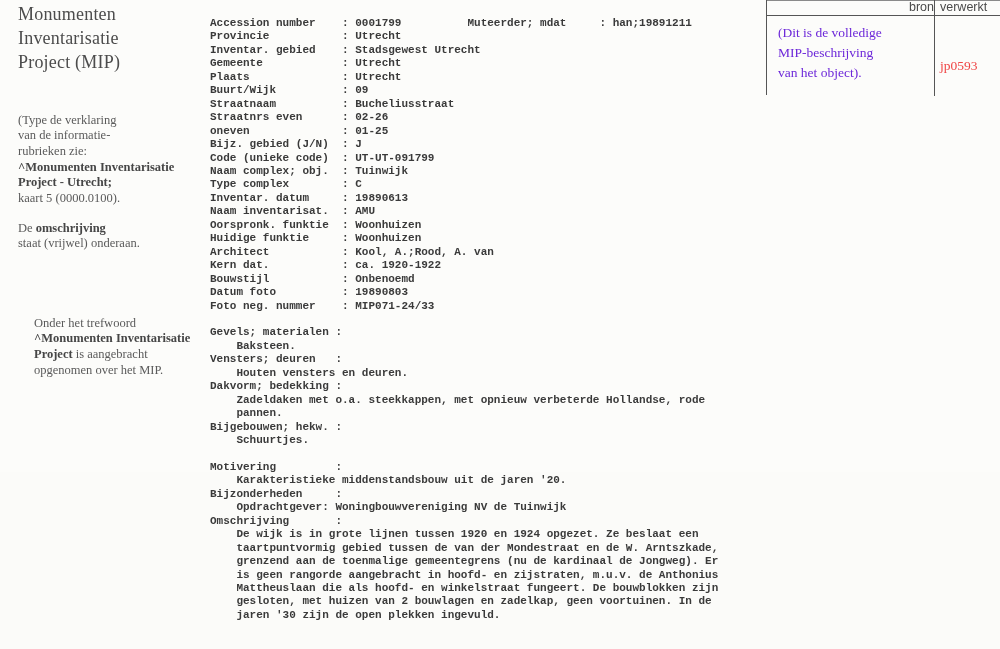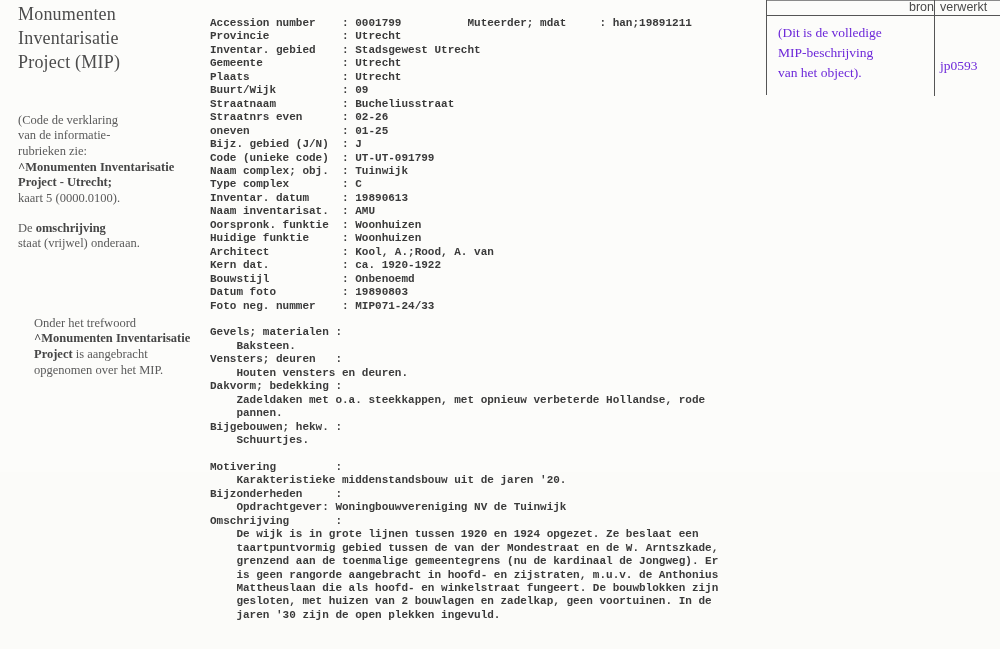--- a/index.html
+++ b/index.html
@@ -97,34 +97,34 @@
     font-size: 13.5px;
     line-height: 20px;
     color: #6d28d9;
     white-space: pre-line;
   }
   .source-code {
     position: absolute;
     left: 940px;
     top: 58px;
     font-size: 13.5px;
-    color: #6d28d9;
+    color: #ef4444;
   }
 </style>
 </head>
 <body>
 
 <div class="page">
 
   <aside>
     <h1 class="doc-title">Monumenten
 Inventarisatie
 Project (MIP)</h1>
 
-    <p class="margin-note" id="note-explanation"><span>(Code de verklaring
+    <p class="margin-note" id="note-explanation"><span>(Type de verklaring
 van de informatie-
 rubrieken zie:
 </span><span class="b">^Monumenten Inventarisatie
 Project - Utrecht;</span><span>
 kaart 5 (0000.0100).</span></p>
 
     <p class="margin-note" id="note-omschrijving"><span>De </span><span class="b">omschrijving</span><span>
 staat (vrijwel) onderaan.</span></p>
 
     <p class="margin-note" id="note-trefwoord"><span>Onder het trefwoord

